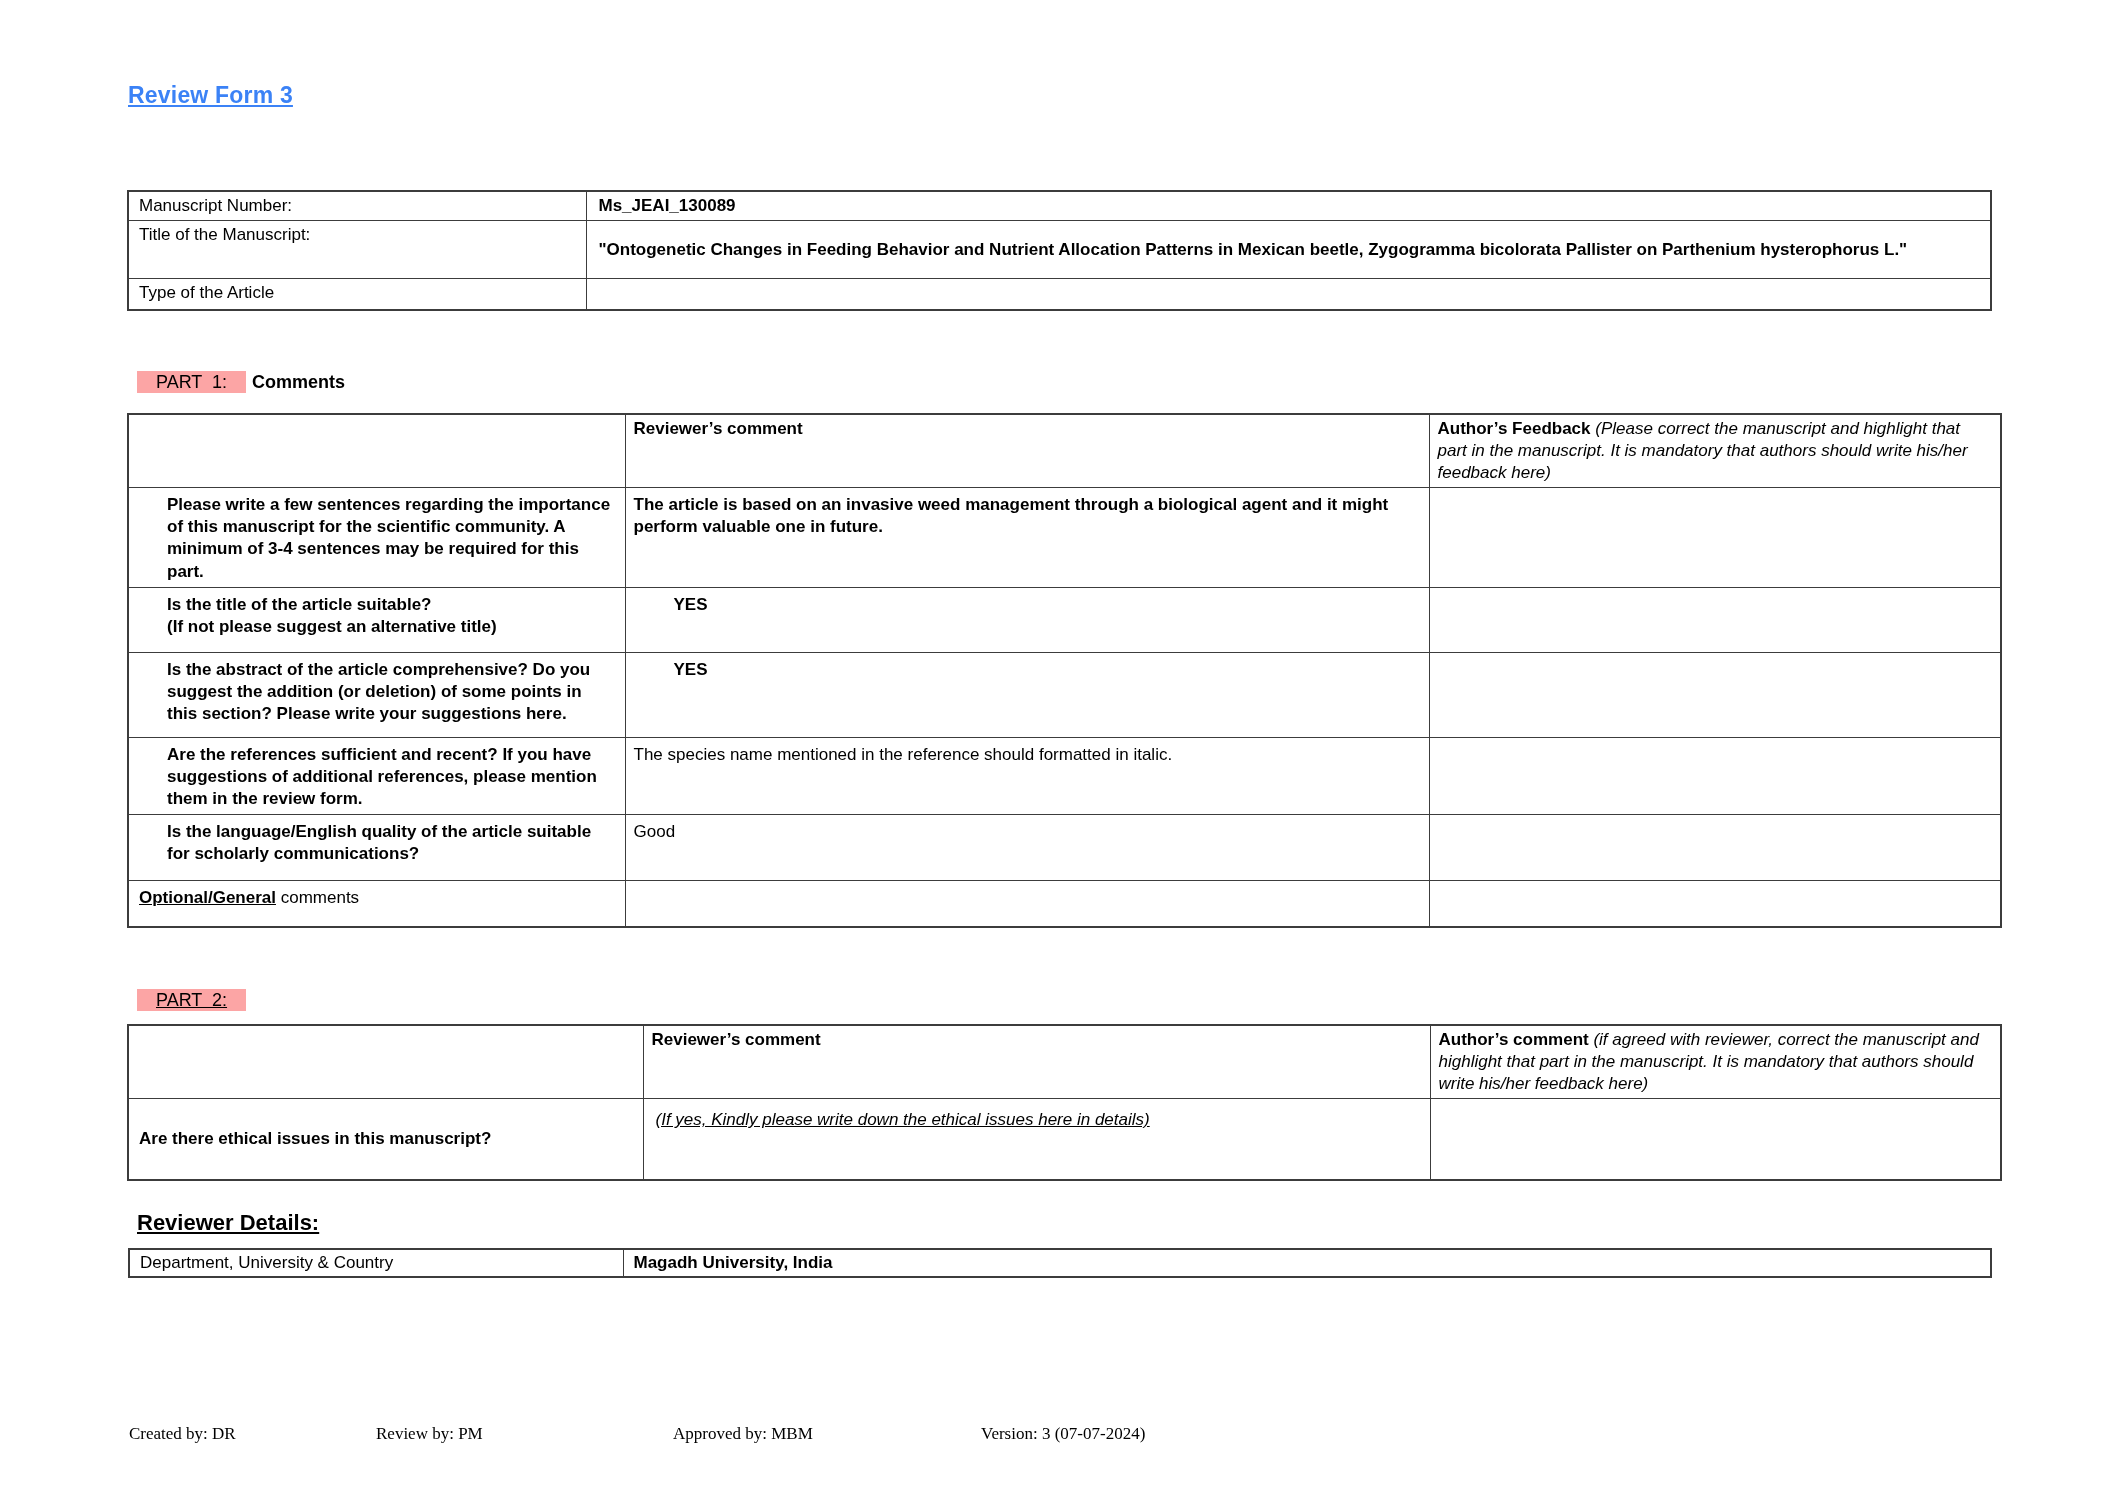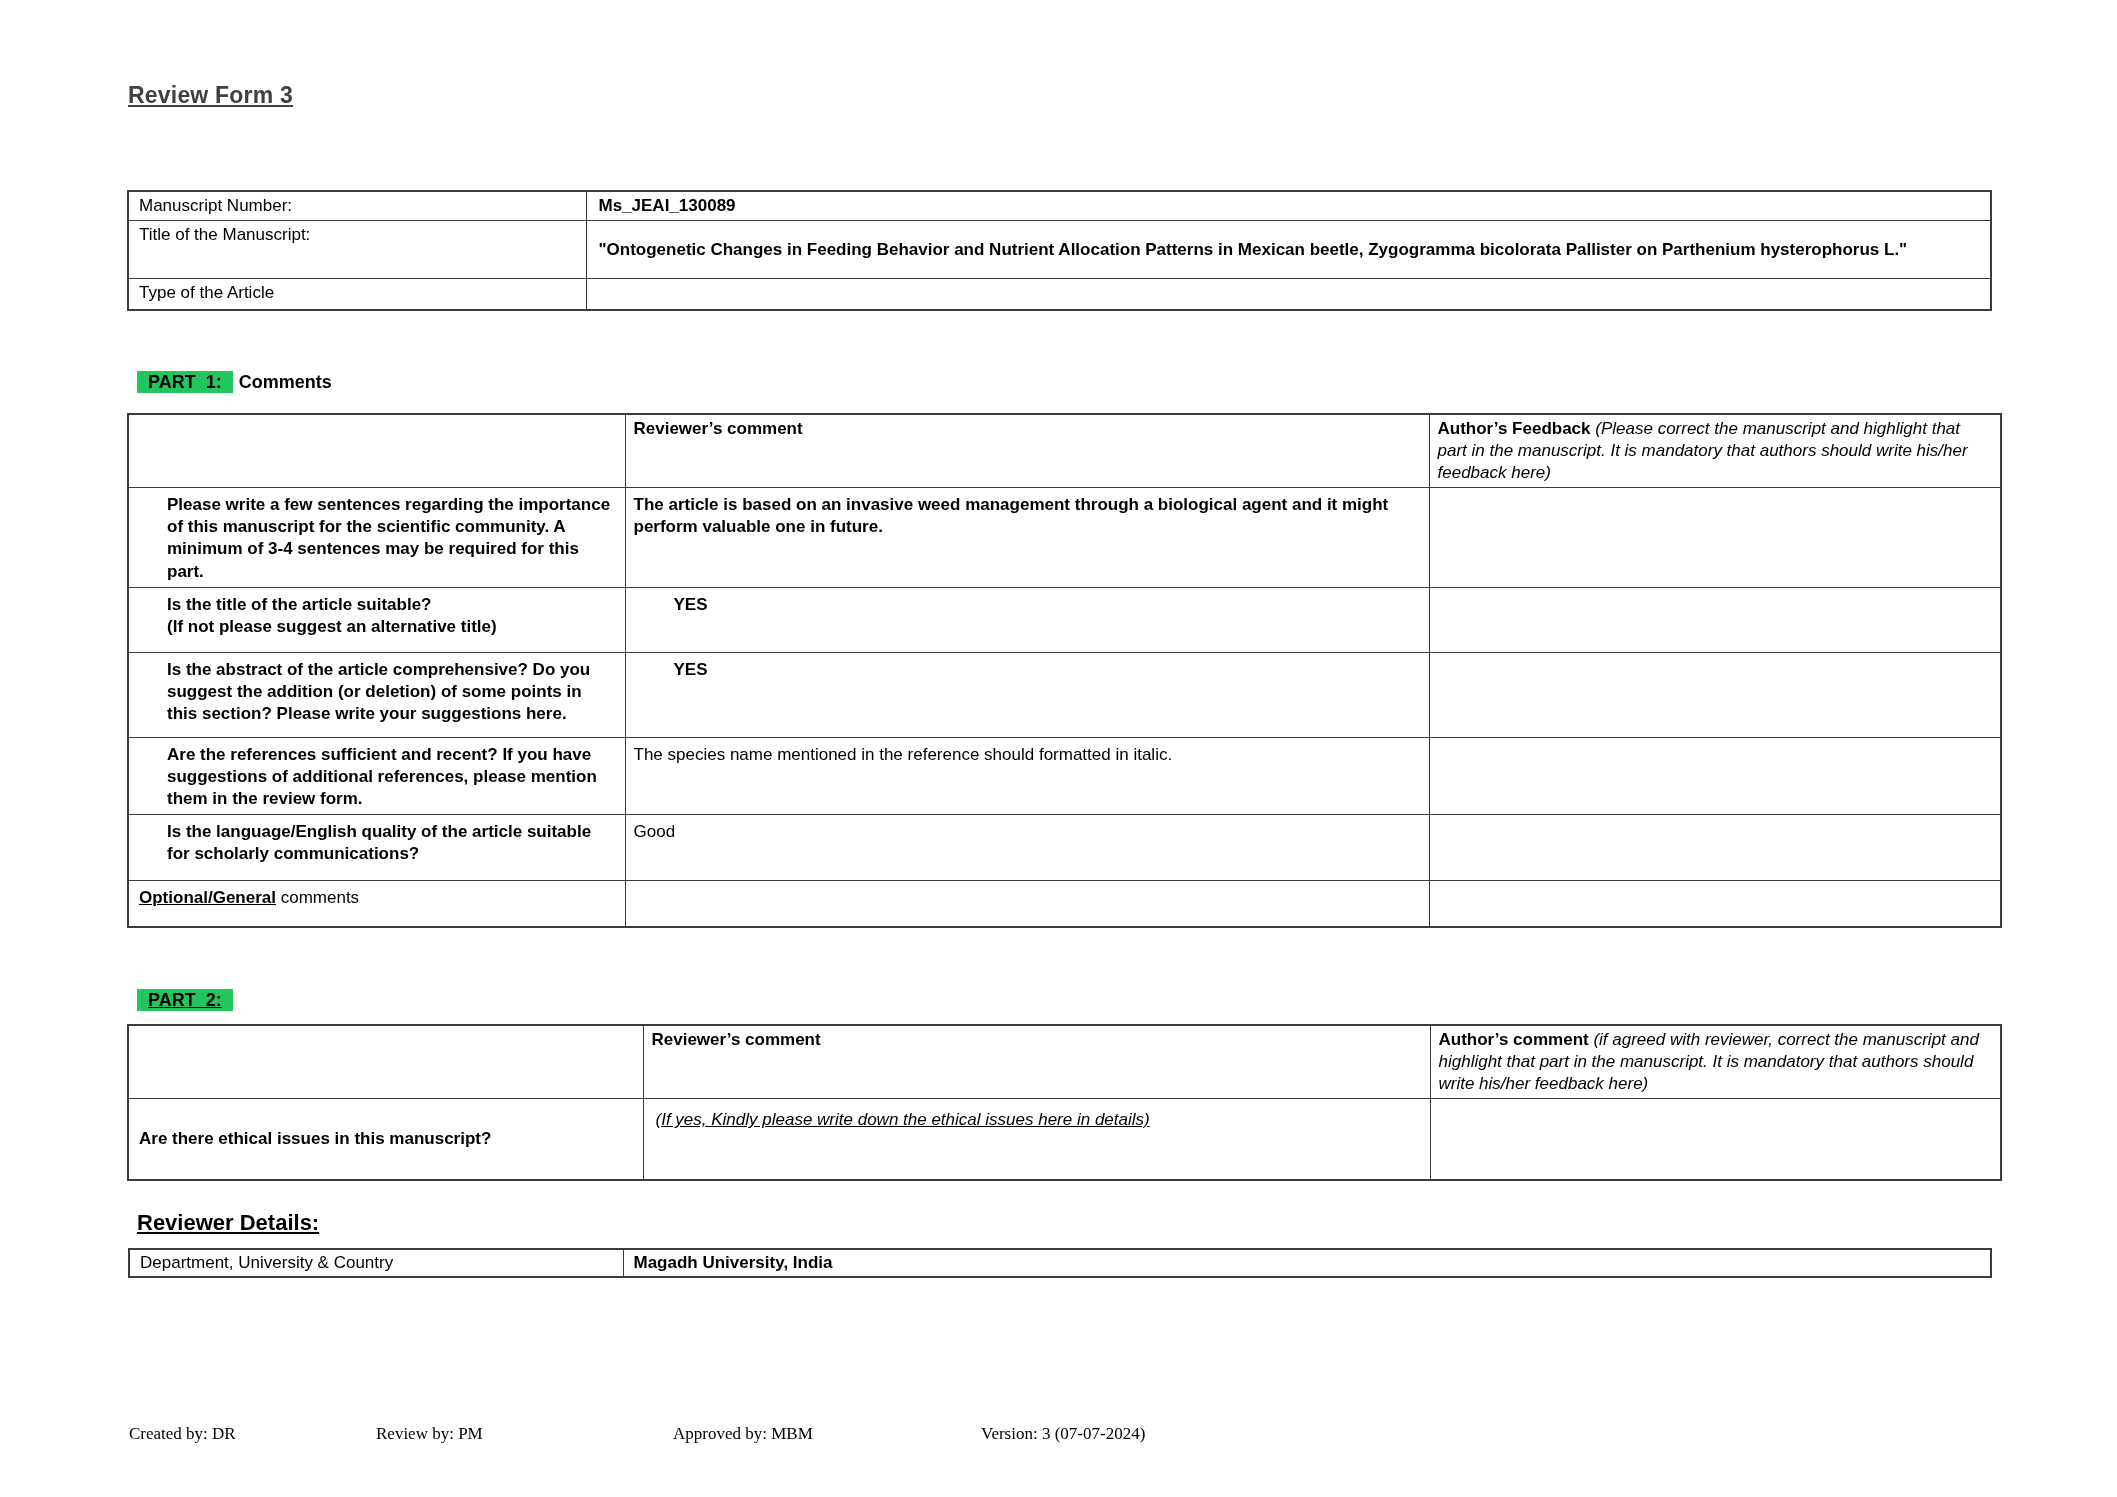--- a/index.html
+++ b/index.html
@@ -9,21 +9,21 @@
     background: #ffffff;
     font-family: "Liberation Sans", sans-serif;
     color: #000;
     position: relative;
   }
   .abs { position: absolute; }
 
   
   .form-title {
     font-size: 23px; font-weight: bold;
-    color: #404040; text-decoration: underline;
+    color: #3b82f6; text-decoration: underline;
     letter-spacing: 0.2px;
   }
 
   
   table { border-collapse: collapse; table-layout: fixed; }
   td {
     border: 1px solid #3c3c3c;
     vertical-align: top;
     font-size: 17px;
     line-height: 1.3;
@@ -34,25 +34,25 @@
   table.bordered { border: 2px solid #3c3c3c; }
 
   
   .info-label { padding-left: 10px; }
   .info-value { font-weight: bold; padding-left: 12px; }
   .info-title-cell { vertical-align: middle; }
   .journal-link { color: #0000ee; text-decoration: underline; font-weight: bold; cursor: pointer; }
 
   
   .part-badge {
-    background: #22c55e;
-    font-weight: bold;
+    background: #fca5a5;
+    font-weight: normal;
     font-size: 18px;
     white-space: pre;
-    padding: 1px 11px;
+    padding: 1px 19px;
   }
   .part-badge.u { text-decoration: underline; }
   .part-heading-suffix { font-weight: bold; font-size: 18px; margin-left: 6px; }
 
   
   .hdr-bold { font-weight: bold; }
   .hdr-note { font-style: italic; font-weight: normal; }
   td.q {
     font-weight: bold;
     padding-left: 38px;

